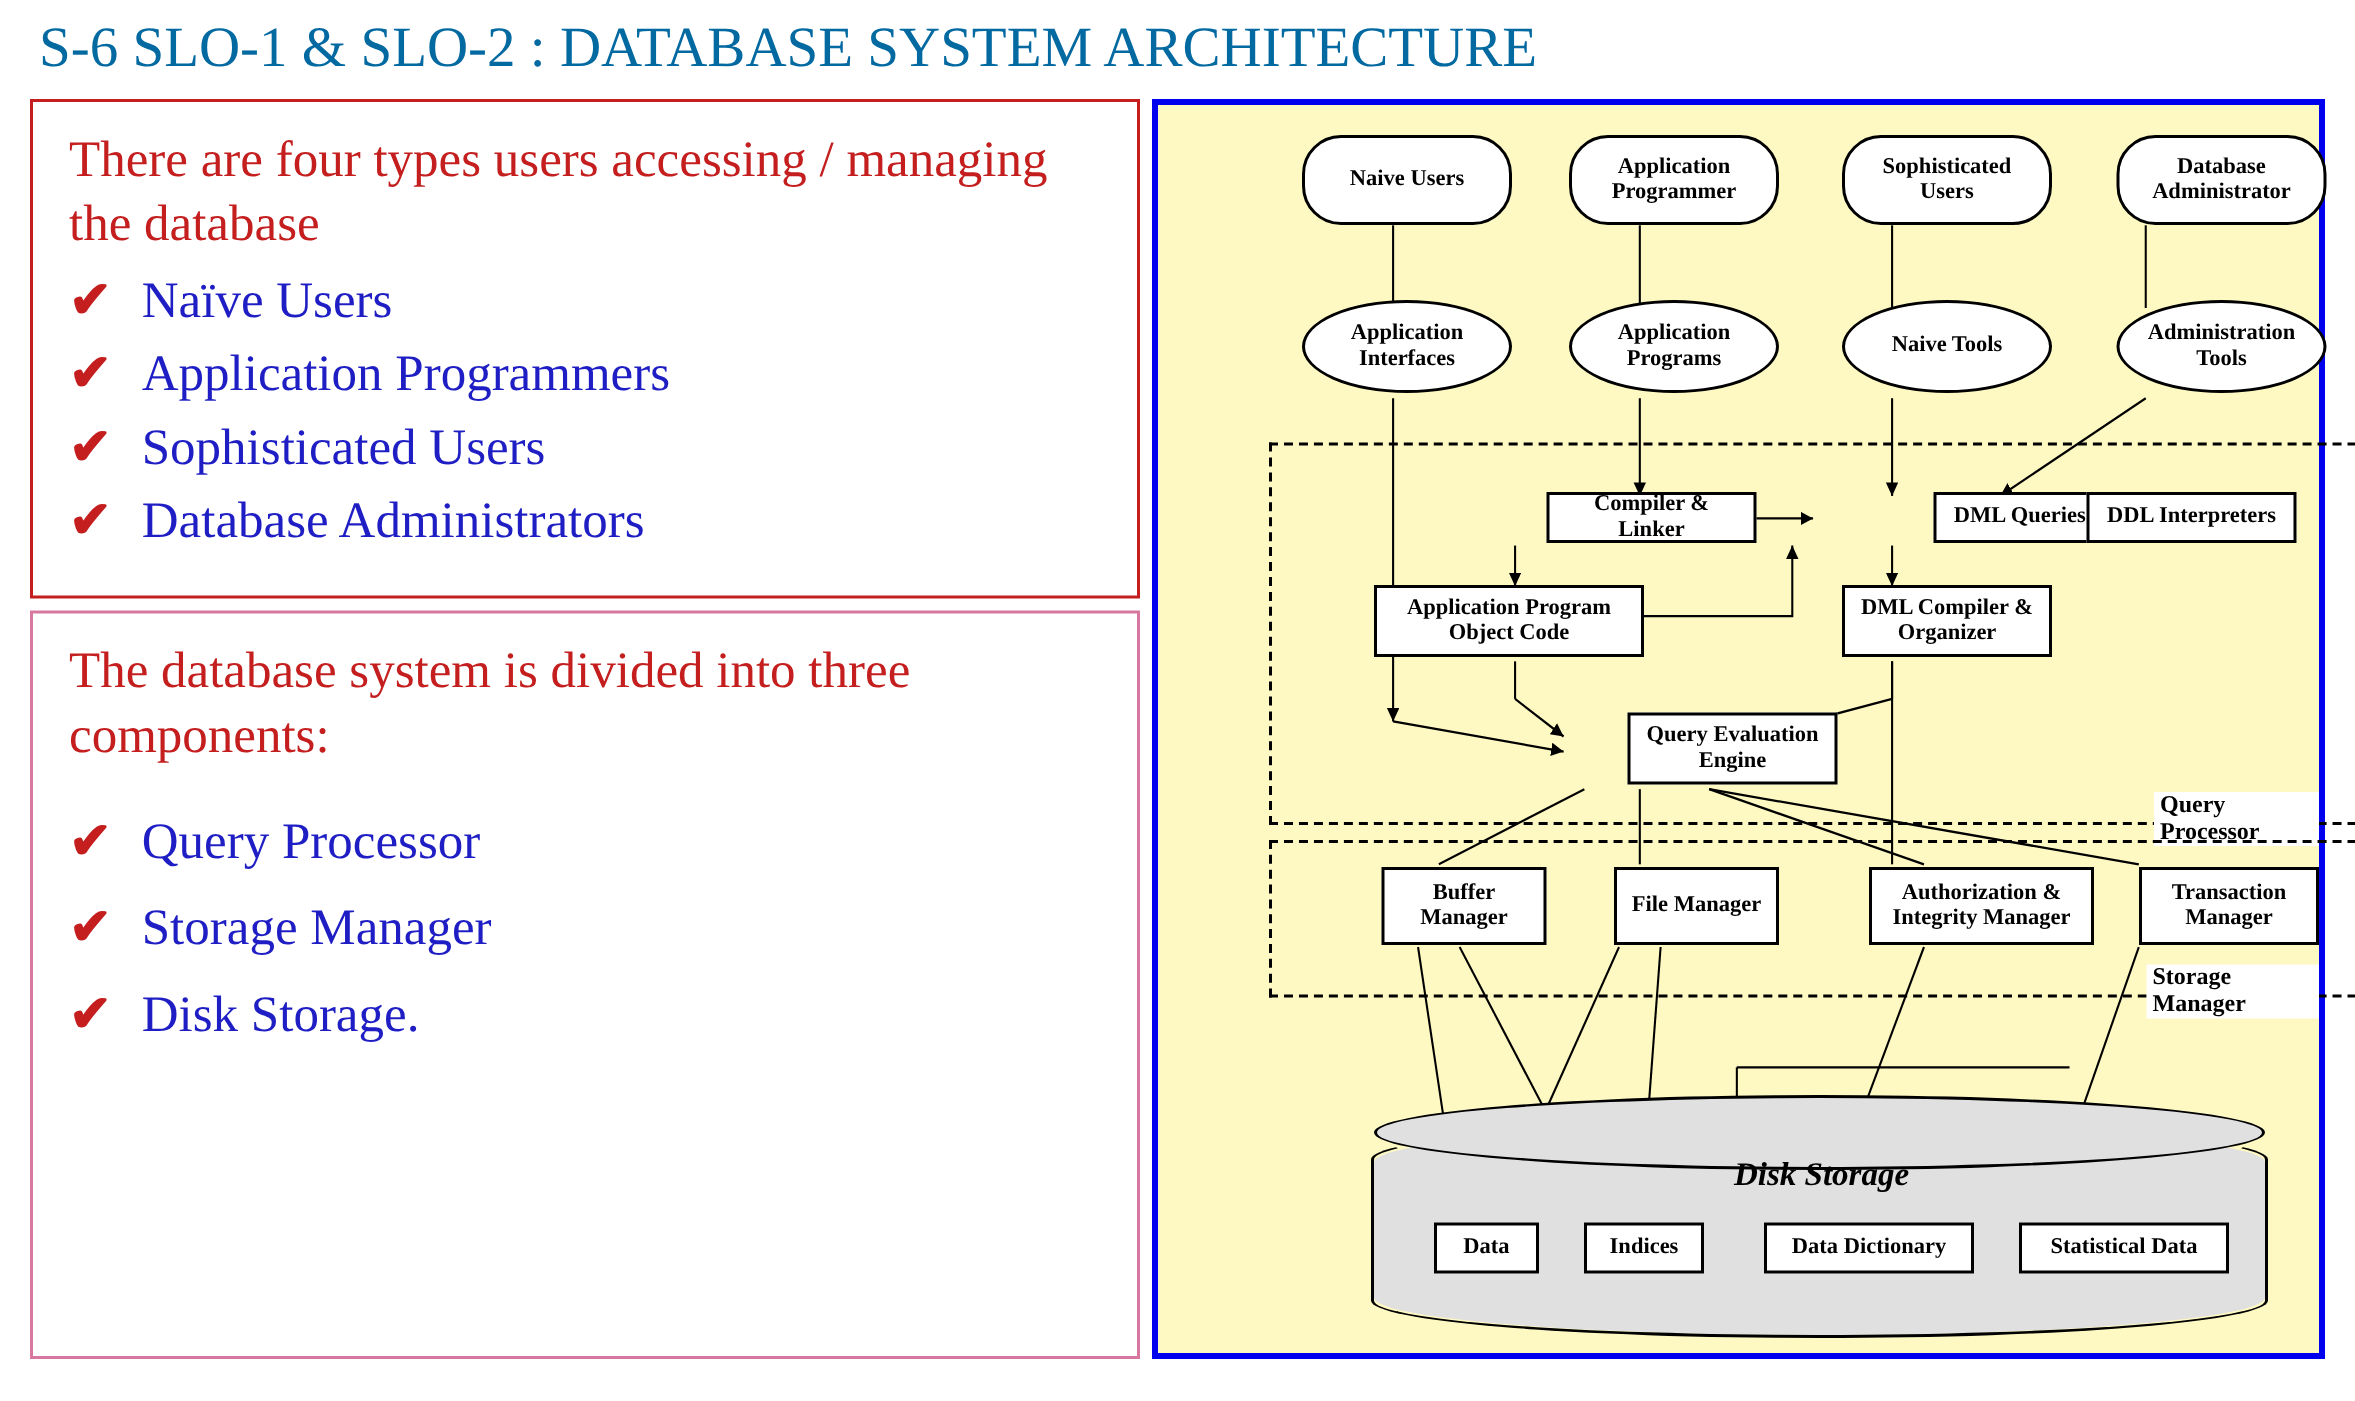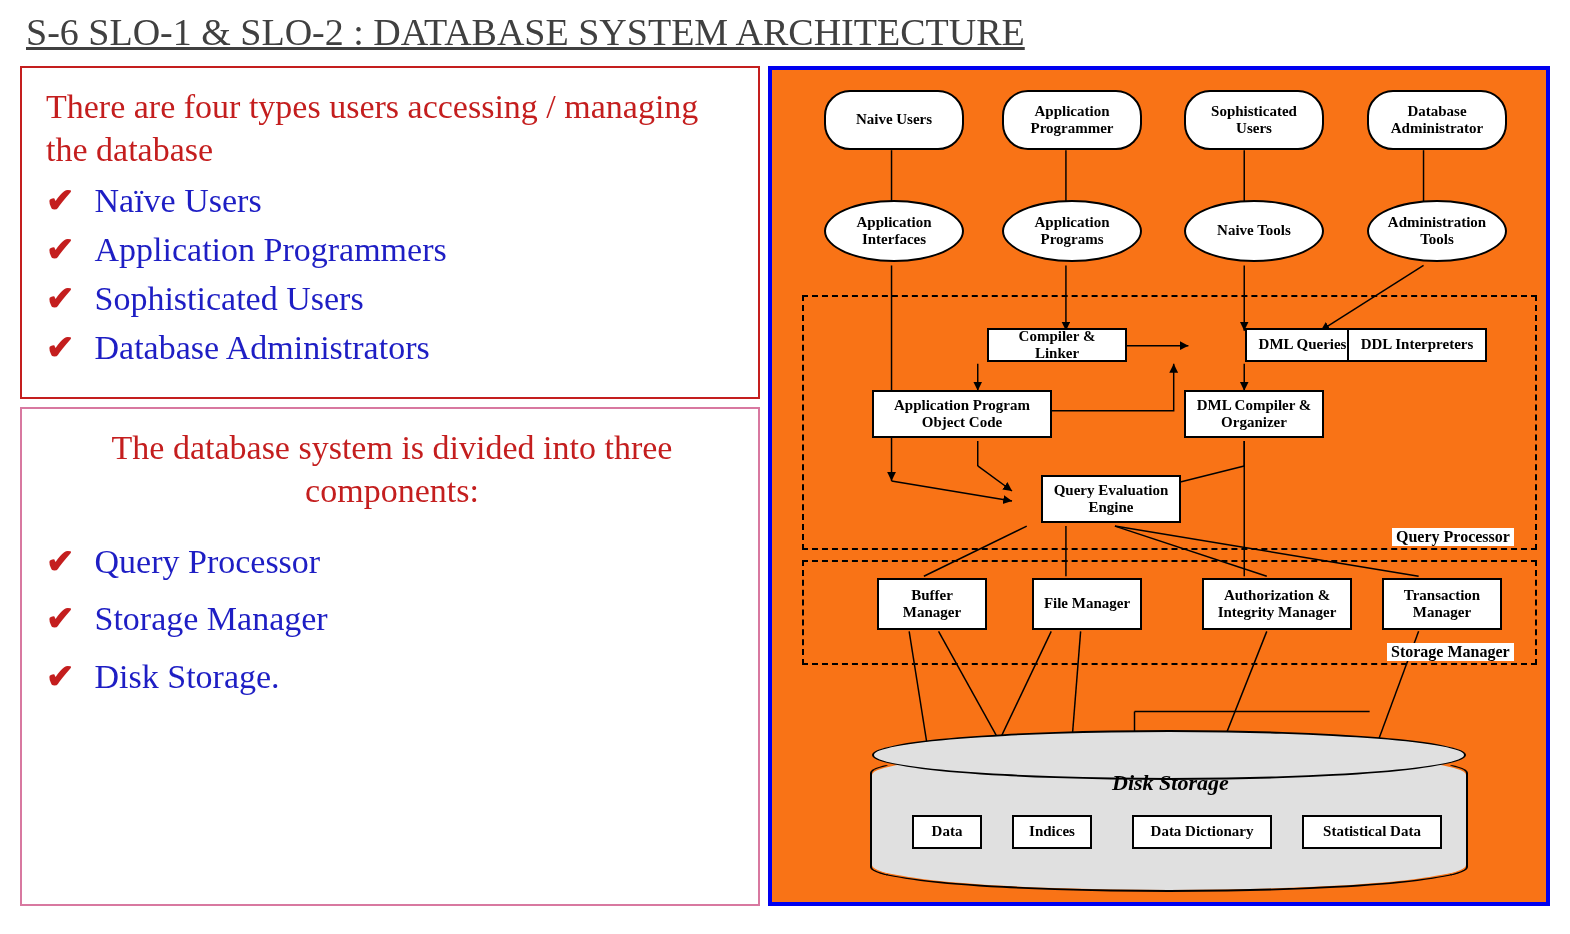--- a/index.html
+++ b/index.html
@@ -5,47 +5,45 @@
   * { box-sizing: border-box; margin: 0; padding: 0; }
   body {
     font-family: Georgia, 'Times New Roman', serif;
     background: #fff;
     width: 1570px;
     height: 934px;
     padding: 10px 20px;
     font-variant-numeric: oldstyle-nums;
   }
   .title {
-    color: #404040;
+    color: #0369a1;
     font-size: 38px;
     font-weight: normal;
     margin-bottom: 12px;
     padding-left: 6px;
-    text-decoration: underline;
   }
   .main {
     display: flex;
     gap: 8px;
     height: 840px;
   }
   .left {
     flex: 0 0 740px;
     display: flex;
     flex-direction: column;
     gap: 8px;
   }
   .box1 {
     border: 2px solid #c41e1e;
     padding: 18px 24px 20px 24px;
   }
   .box2 {
     border: 2px solid #d878a0;
     padding: 18px 20px 20px 24px;
     flex: 1;
-    text-align: center;
   }
   .intro {
     color: #c41e1e;
     font-size: 34px;
     line-height: 1.25;
     margin-bottom: 10px;
   }
   .bullet-list {
     list-style: none;
     padding-left: 0;
@@ -65,22 +63,23 @@
     font-size: 34px;
     line-height: 1.15;
     flex-shrink: 0;
   }
   .box2 .bullet-list li { margin: 18px 0; }
   .box2 .intro { margin-bottom: 30px; }
   .right {
     flex: 1;
     border: 4px solid #0000ef;
     position: relative;
-    background: #f97316;
+    background: #fef9c3;
     font-family: 'Times New Roman', Georgia, serif;
+    padding-left: 44px;
   }
   .dia { position: relative; width: 100%; height: 100%; }
   .rounded, .ellipse, .rect {
     position: absolute;
     display: flex;
     align-items: center;
     justify-content: center;
     text-align: center;
     background: #fff;
     font-size: 15px;

